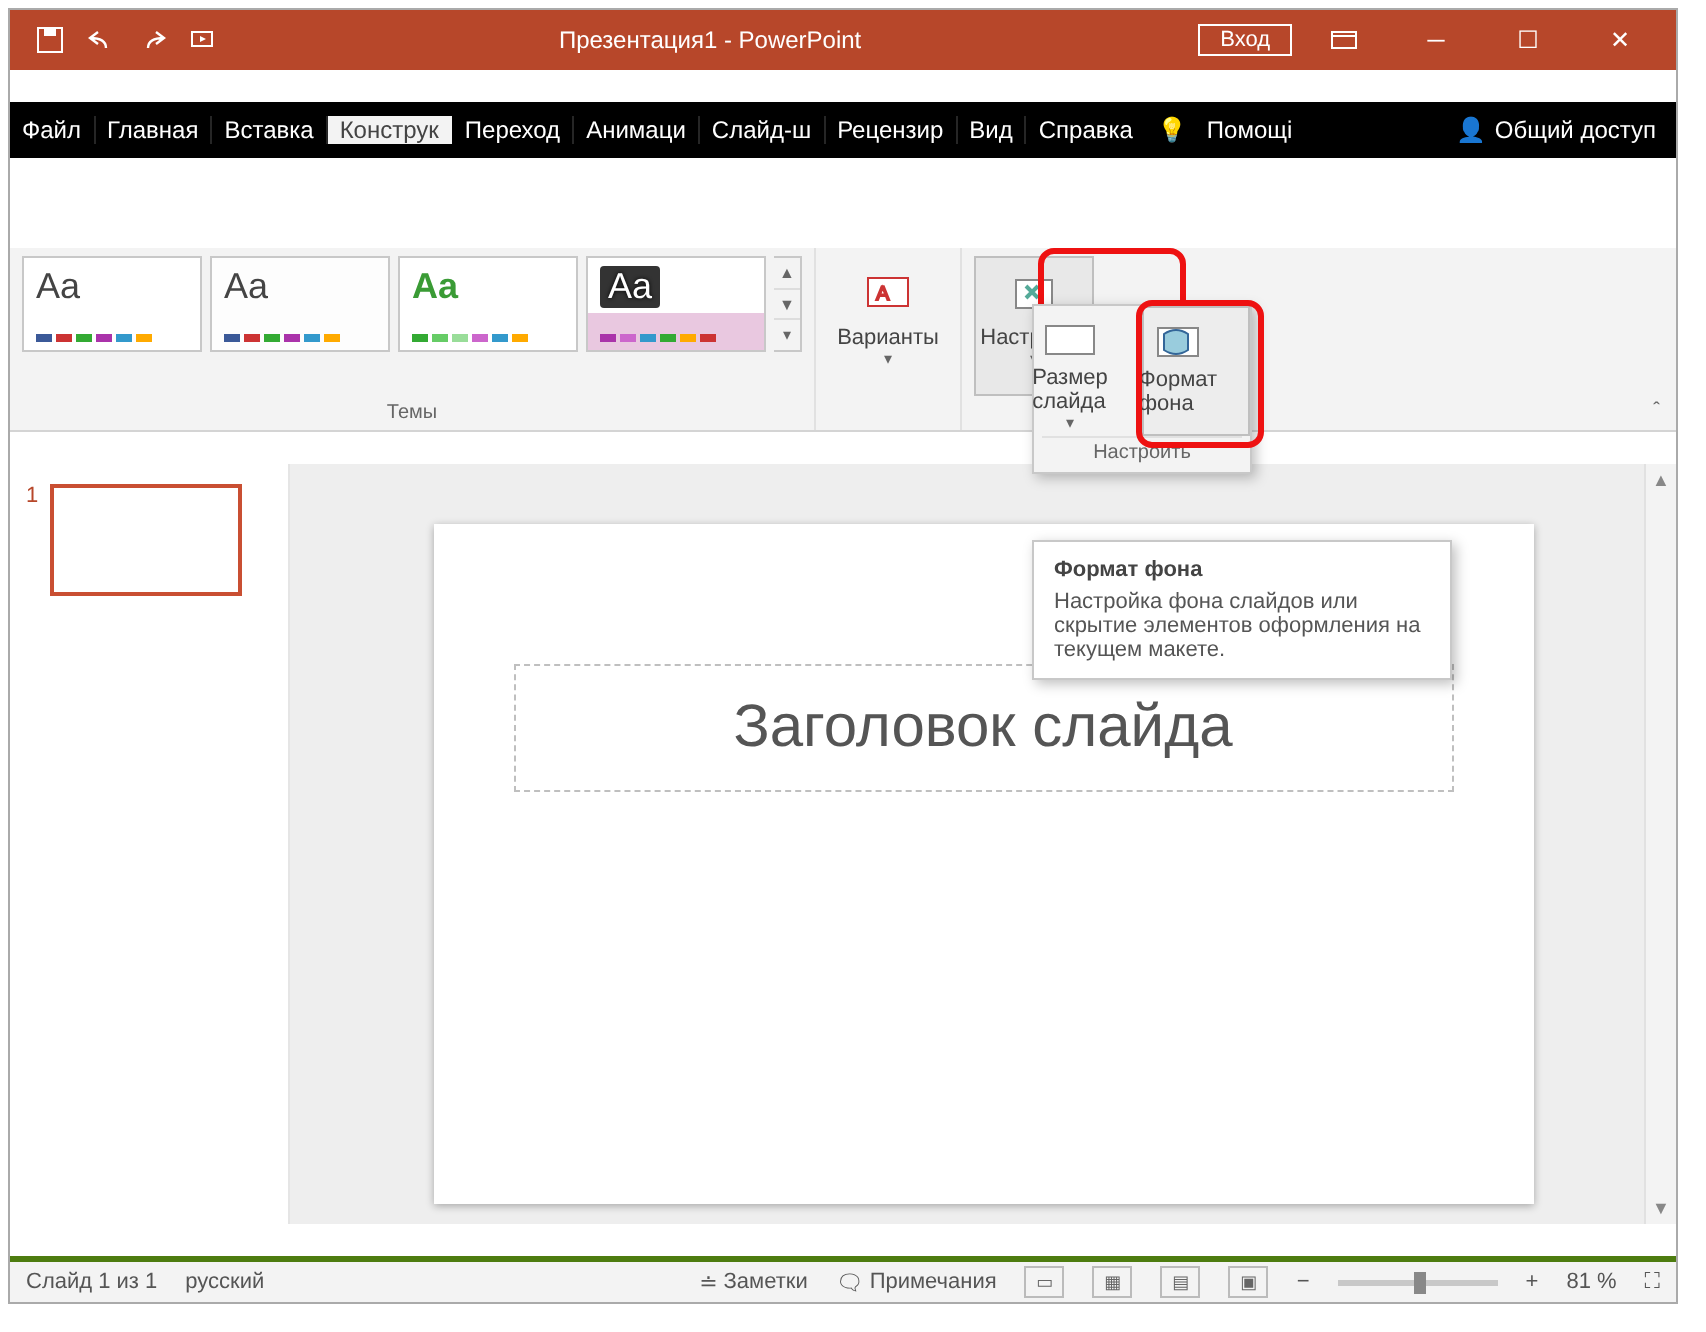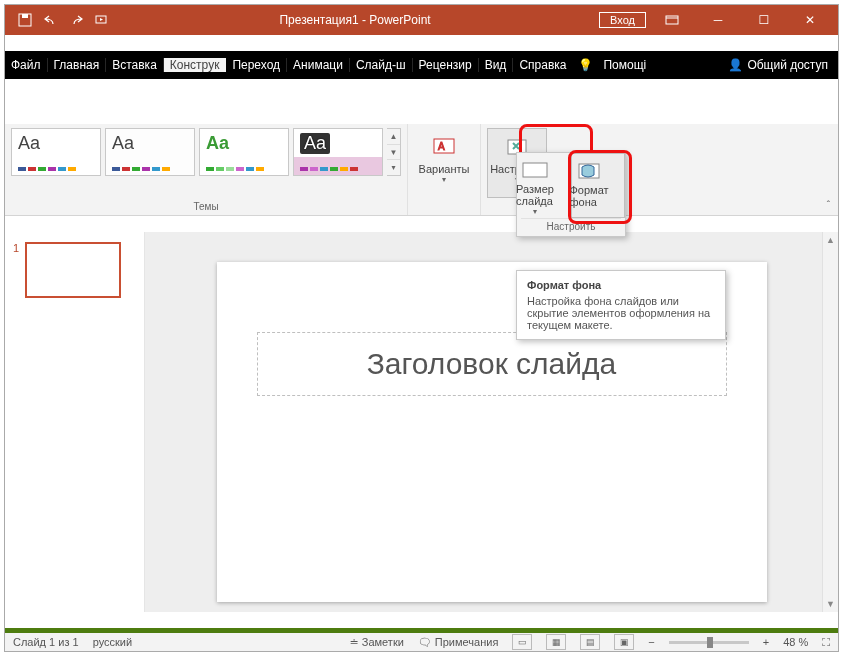--- a/index.html
+++ b/index.html
@@ -70,21 +70,21 @@
   .thumb-num { font-size: 11px; color: #b7472a; }
   .thumb { width: 96px; height: 56px; border: 2px solid #c94f32; background: #fff; }
   .slide-area { flex: 1; background: #eee; display: flex; justify-content: center; padding: 30px 20px; position: relative; }
   .slide { width: 550px; height: 340px; background: #fff; box-shadow: 0 1px 4px rgba(0,0,0,0.3); padding: 70px 40px 40px 40px; display: flex; flex-direction: column; align-items: center; }
   .ph { border: 1px dashed #bfbfbf; width: 100%; text-align: center; color: #7a7a7a; }
   .ph-title { font-size: 30px; font-weight: 300; color: #555; padding: 14px 0; }
   .ph-sub { font-size: 13px; padding: 10px 0 60px 0; margin-top: 4px; }
   .vscroll { position:absolute; right:0; top:0; bottom:0; width:16px; background:#f3f3f3; border-left:1px solid #e1e1e1; display:flex; flex-direction:column; align-items:center; justify-content:space-between; font-size:9px; color:#888; padding:3px 0;}
 
   
-  .statusbar { height: 23px; background: #f3f3f3; border-top: 5px solid #4d7c0f; display: flex; align-items: center; font-size: 11px; color: #555; padding: 0 8px; gap: 14px; }
+  .statusbar { height: 23px; background: #f3f3f3; border-top: 3px solid #4d7c0f; display: flex; align-items: center; font-size: 11px; color: #555; padding: 0 8px; gap: 14px; }
   .statusbar .spacer { flex: 1; }
   .sb-btn { display: flex; align-items: center; gap: 3px; }
   .viewbtn { width:20px; height:16px; border:1px solid #bbb; display:flex; align-items:center; justify-content:center; font-size:9px; color:#666;}
   .zoom-slider { width: 80px; height: 3px; background: #c8c8c8; position: relative; }
   .zoom-slider::after { content:""; position:absolute; left:38px; top:-4px; width:6px; height:11px; background:#888; }
 </style>
 </head>
 <body>
 
 <div class="window">
@@ -261,21 +261,21 @@
         <span>🗨</span>
         <span>Примечания</span>
       </div>
     <div class="viewbtn">▭</div>
     <div class="viewbtn">▦</div>
     <div class="viewbtn">▤</div>
     <div class="viewbtn">▣</div>
     <span>−</span>
     <div class="zoom-slider"></div>
     <span>+</span>
-    <span>48 %</span>
+    <span>81 %</span>
     <span>⛶</span>
   </div>
 </div>
 
 <div class="drop-panel">
   <div class="drop-row">
     <div class="drop-item">
       <div class="icon">
           <svg width="28" height="20">
             <rect x="2" y="3" width="24" height="14" fill="#fff" stroke="#888"></rect>

